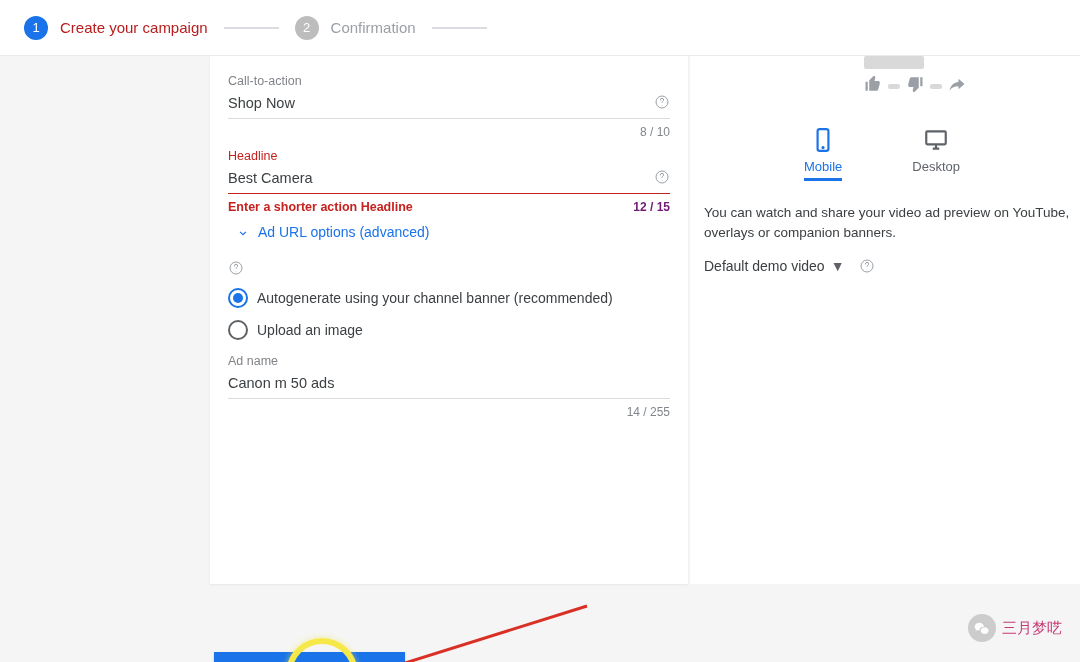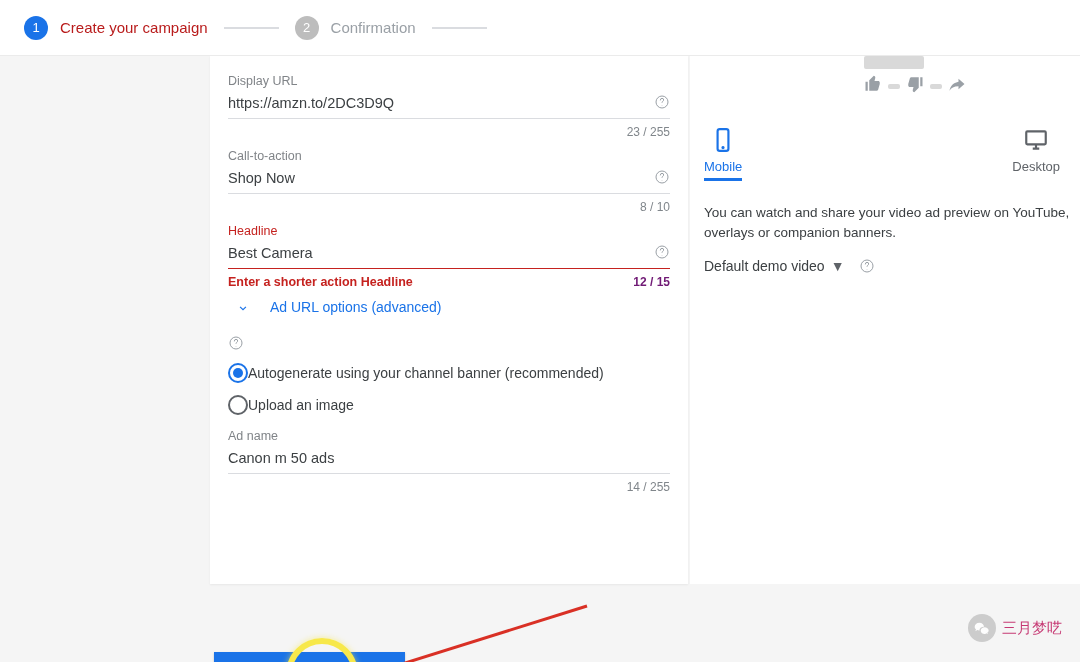--- a/index.html
+++ b/index.html
@@ -26,26 +26,26 @@
   .input-row{ position:relative; border-bottom:1px solid #dadce0; padding-bottom:6px; }
   .input-row.err{ border-bottom-color:#c5221f; }
   .input-val{ font-size:14.5px; color:#3c4043; width: calc(100% - 24px); display:inline-block;}
   .help-icon{ position:absolute; right:0; top:0; width:16px; height:16px; color:#80868b;}
   .help-icon svg, .help-icon-inline svg{ width:16px; height:16px; fill:none; stroke:#9aa0a6; stroke-width:1.5;}
   .counter{ text-align:right; font-size:12px; color:#80868b; margin-top:6px; margin-bottom:10px;}
   .counter.err{ color:#701a75;}
   .error-text{ font-size:12.5px; color:#c5221f; margin-top:6px;}
   .error-row{display:flex; justify-content:space-between; align-items:baseline; margin-bottom:10px;font-weight:bold;}
 
-  .adv-link{ display:flex; align-items:flex-end; gap:20px; color:#1a73e8; font-size:14px; margin: 8px 0 20px 8px; cursor:pointer;}
+  .adv-link{ display:flex; align-items:flex-end; gap:8px; color:#1a73e8; font-size:14px; margin: 8px 0 20px 8px; cursor:pointer;}
   .adv-link .chev{ width:14px; height:14px; }
 
   .section-title{ font-size:13px; color:#80868b; margin-bottom:12px; display:flex; align-items:center; gap:6px;}
 
-  .radio-row{ display:flex; align-items:center; gap:0; margin-bottom:12px;}
+  .radio-row{ display:flex; align-items:center; gap:9px; margin-bottom:12px;}
   .radio{ width:20px; height:20px; border-radius:50%; border:2px solid #5f6368; display:inline-flex; align-items:center; justify-content:center; flex-shrink:0;}
   .radio.checked{ border-color:#1a73e8;}
   .radio.checked::after{ content:''; width:10px; height:10px; border-radius:50%; background:#1a73e8;}
   .radio-label{ font-size:14px; color:#3c4043;}
 
   
   .action-bar{ position:absolute; left:214px; top:596px; display:flex; align-items:center; gap:24px;}
   .btn-primary{ background:#1a73e8; color:#fff; border:none; font-size:14px; letter-spacing:.5px; padding:12px 18px; font-weight:500; cursor:pointer; position:relative; box-shadow:0 1px 2px rgba(0,0,0,.2);}
 
   
@@ -53,21 +53,21 @@
   .arrow-svg{ position:absolute; left:352px; top:540px; width:250px; height:90px; pointer-events:none;}
 
   
   .right-panel{ position:absolute; left:690px; top:0; width:400px; background:#fff; height:528px; padding-left:14px; padding-top:0;}
   .thumb-bar{ width:60px; height:13px; background:#d9d9d9; border-radius:2px;}
   .thumb-dot{ display:flex; align-items:center; gap:6px; margin-top:6px;}
   .mini-icon{ color:#9aa0a6;}
   .mini-icon svg{ width:18px; height:18px; fill:#9aa0a6;}
   .mini-dash{ width:12px; height:5px; background:#d9d9d9; border-radius:2px;}
 
-  .device-tabs{ display:flex; gap:70px; justify-content:space-between; margin-top:30px; margin-right:30px;}
+  .device-tabs{ display:flex; gap:70px; justify-content:center; margin-top:30px; margin-right:30px;}
   .device-tab{ display:flex; flex-direction:column; align-items:center; gap:6px; cursor:pointer;}
   .device-tab svg{ width:26px; height:26px;}
   .device-tab.active{ color:#1a73e8; font-weight:500;}
   .device-tab.active svg{ fill:#1a73e8; stroke:#1a73e8;}
   .device-tab.inactive{ color:#5f6368;}
   .device-tab.inactive svg{ fill:none; stroke:#5f6368;}
   .device-label{ font-size:13px;}
   .device-tab.active .device-label{ border-bottom:3px solid #1a73e8; padding-bottom:4px;}
 
   .preview-text{ font-size:13.5px; color:#3c4043; margin-top:22px; line-height:1.5; padding-right:6px;}
@@ -95,32 +95,20 @@
     <div class="step-circle">2</div>
     <div class="step-label">Confirmation</div>
   </div>
   <div class="step-line"></div>
 </div>
 
 <div class="page-body">
 
   <div class="card">
 
-    <div class="field">
-      <span class="field-label">Display URL</span>
-      <div class="input-row">
-        <span class="input-val">https://amzn.to/2DC3D9Q</span>
-        <span class="help-icon"><svg viewBox="0 0 24 24">
-              <circle cx="12" cy="12" r="9"></circle>
-              <path d="M9.5 9a2.5 2.5 0 115 0c0 1.5-2.5 2-2.5 3.5" stroke-linecap="round"></path>
-              <circle cx="12" cy="17" r=".6" fill="#9aa0a6" stroke="none"></circle>
-            </svg></span>
-      </div>
-      <div class="counter">23 / 255</div>
-    </div>
 
     <div class="field">
       <span class="field-label">Call-to-action</span>
       <div class="input-row">
         <span class="input-val">Shop Now</span>
         <span class="help-icon"><svg viewBox="0 0 24 24">
               <circle cx="12" cy="12" r="9"></circle>
               <path d="M9.5 9a2.5 2.5 0 115 0c0 1.5-2.5 2-2.5 3.5" stroke-linecap="round"></path>
               <circle cx="12" cy="17" r=".6" fill="#9aa0a6" stroke="none"></circle>
             </svg></span>

